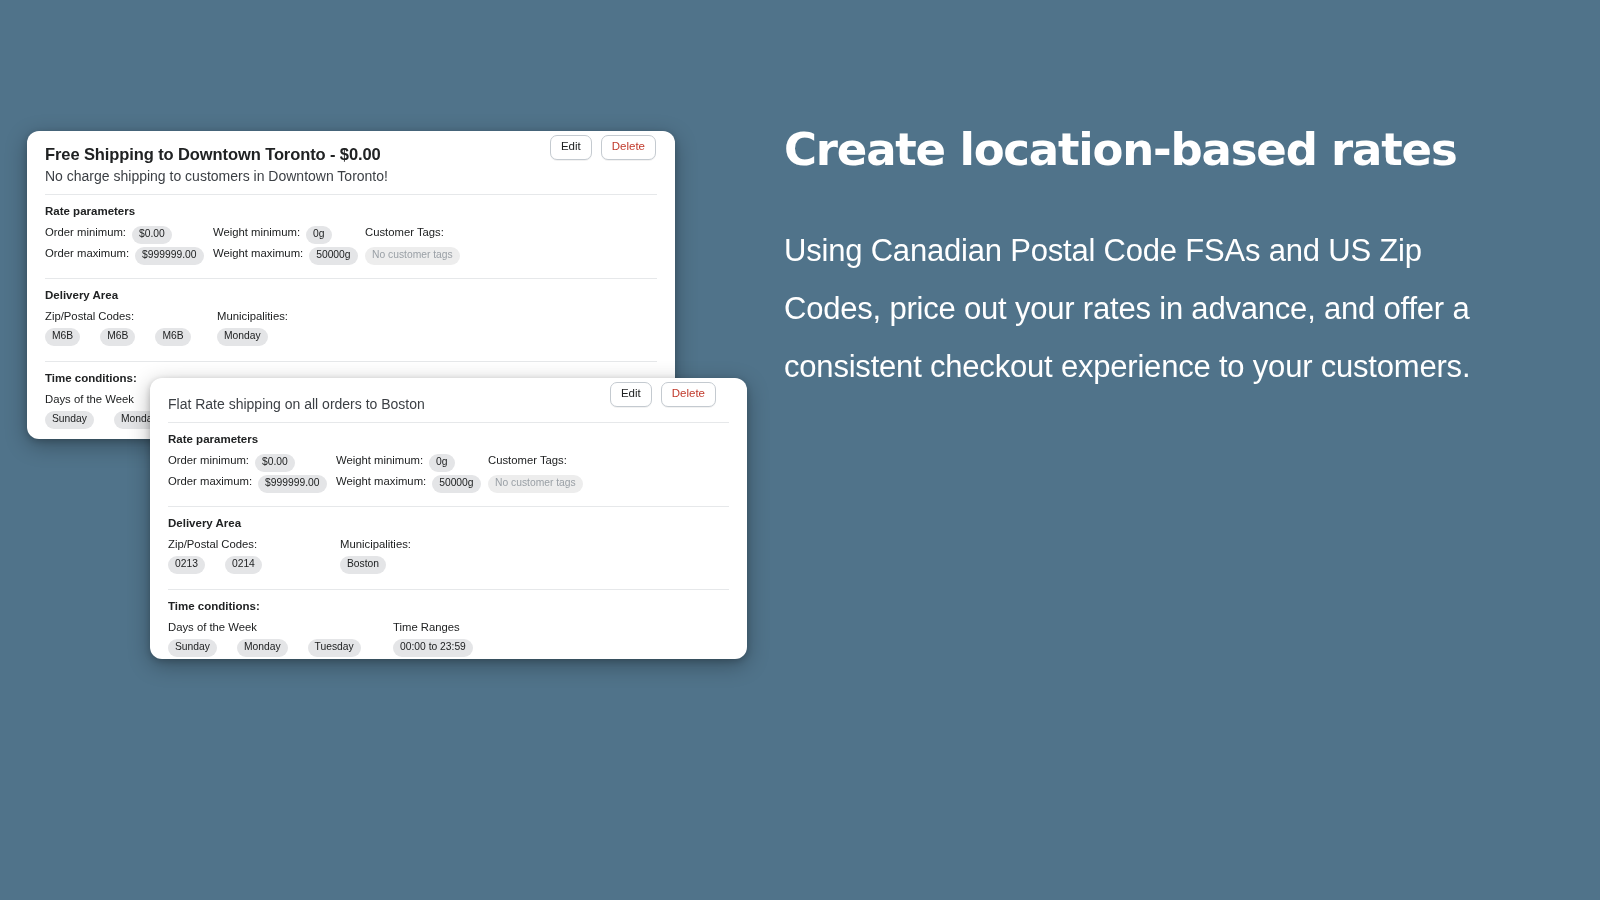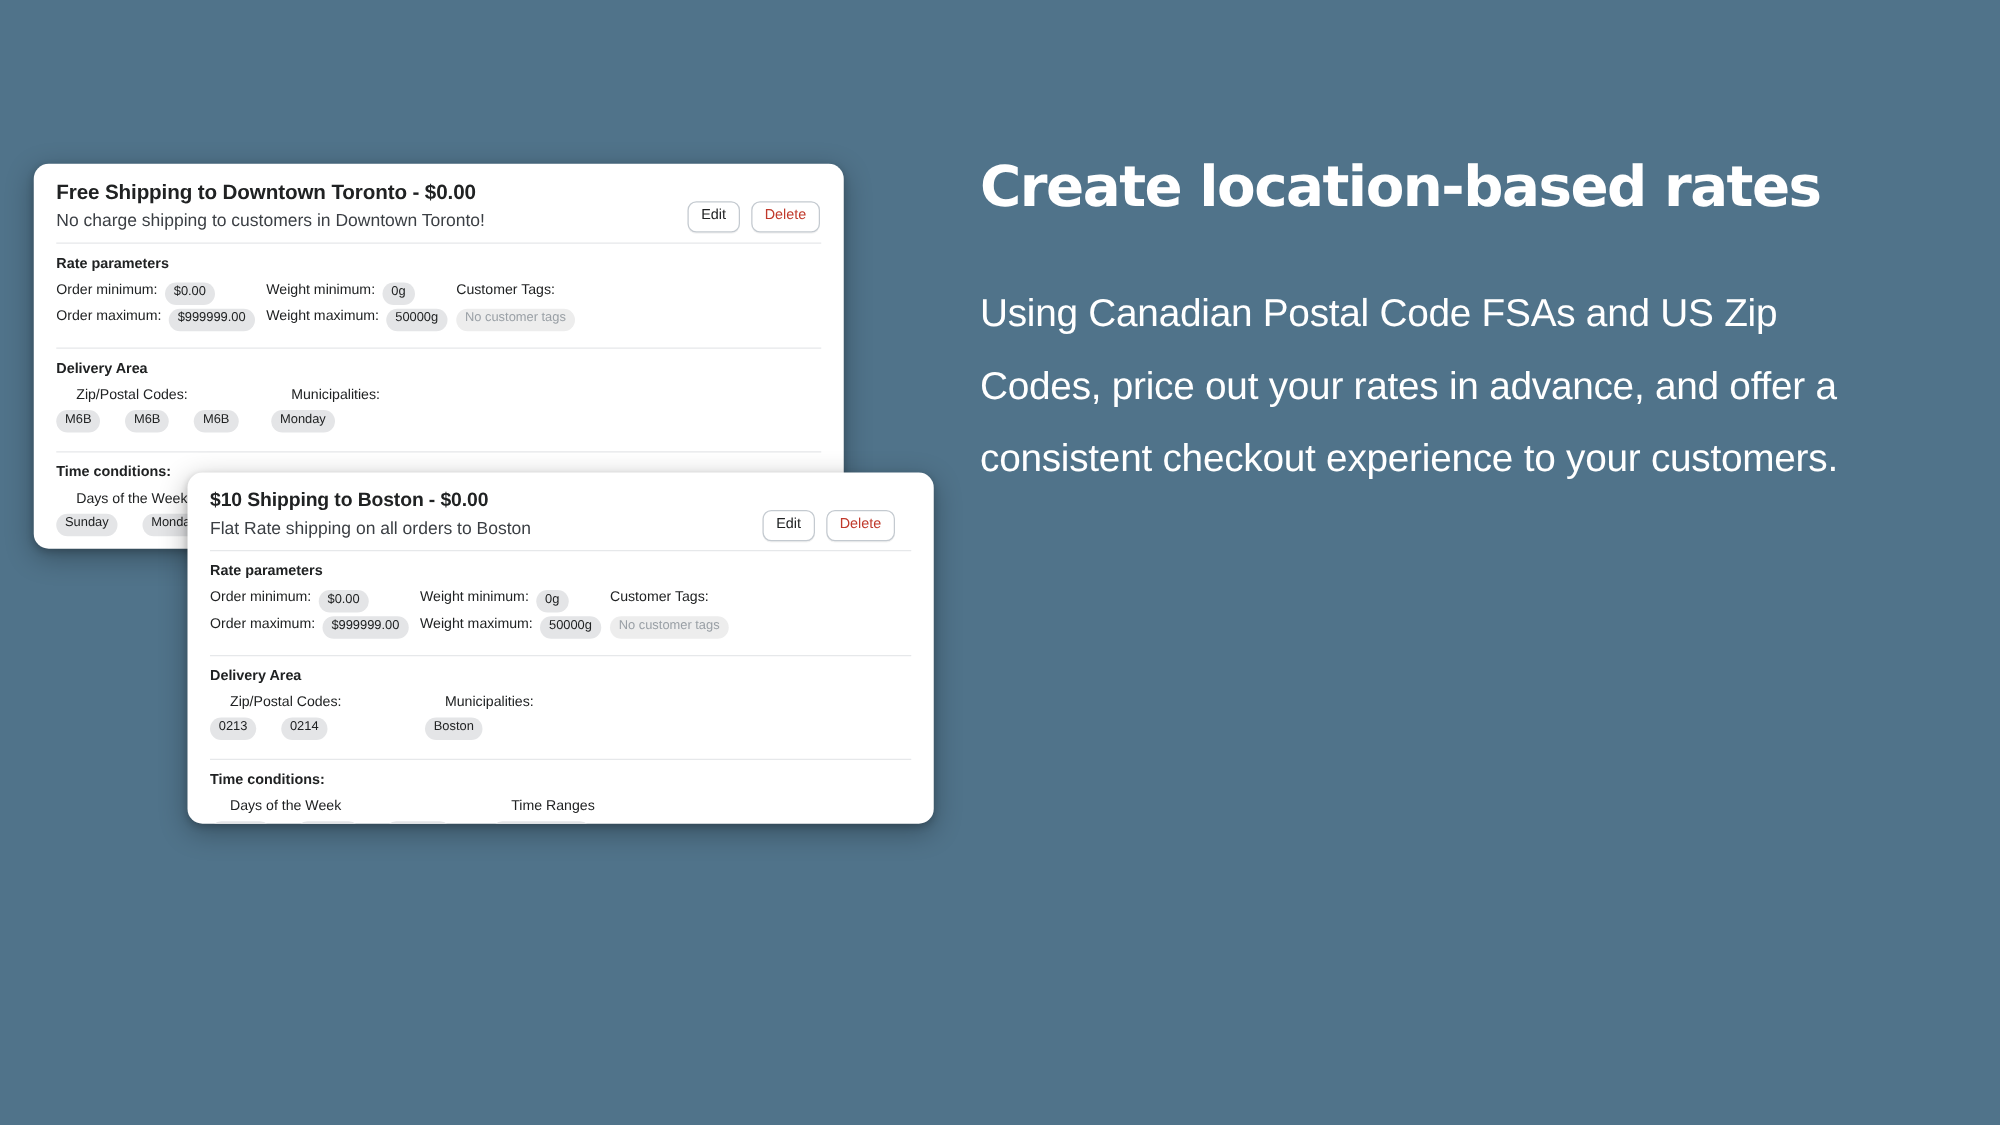--- a/index.html
+++ b/index.html
@@ -45,21 +45,21 @@
     letter-spacing: -0.1px;
   }
   #card-boston .card-title { font-size: 15.5px; }
   .card-sub {
     margin-top: 4px;
     font-size: 14px;
     color: #3b3f44;
   }
   .card-actions {
     position: absolute;
-    top: 30px;
+    top: 4px;
     display: flex;
     gap: 9px;
     padding-left: 13px;
   }
   #card-toronto .card-actions { right: 19px; }
   #card-boston  .card-actions { right: 31px; }
 
   .btn {
     border: 1px solid #c4cad0;
     background: #fff;
@@ -103,21 +103,20 @@
   .param-label {
     font-size: 11.3px;
     color: #202223;
     white-space: nowrap;
   }
   .col-label {
     font-size: 11.3px;
     color: #202223;
     margin-bottom: 6px;
     display: block;
-    margin-left: 16px;
   }
 
   .pill {
     display: inline-block;
     background: #e4e5e7;
     color: #202223;
     border-radius: 9px;
     font-size: 10.3px;
     padding: 2px 7px 3px 7px;
     line-height: 1.25;
@@ -260,21 +259,20 @@
             <span class="pill">00:00 to 23:59</span>
           </div>
         </div>
       </div>
     </div>
   </div>
 
   <div class="rate-card" id="card-boston">
 
     <div class="card-head">
-      <div class="card-title">$10 Shipping to Boston - $0.00</div>
       <div class="card-sub">Flat Rate shipping on all orders to Boston</div>
       <div class="card-actions">
         <button class="btn">Edit</button>
         <button class="btn btn-delete">Delete</button>
       </div>
     </div>
 
     <div class="hr"></div>
 
     <div class="section">

